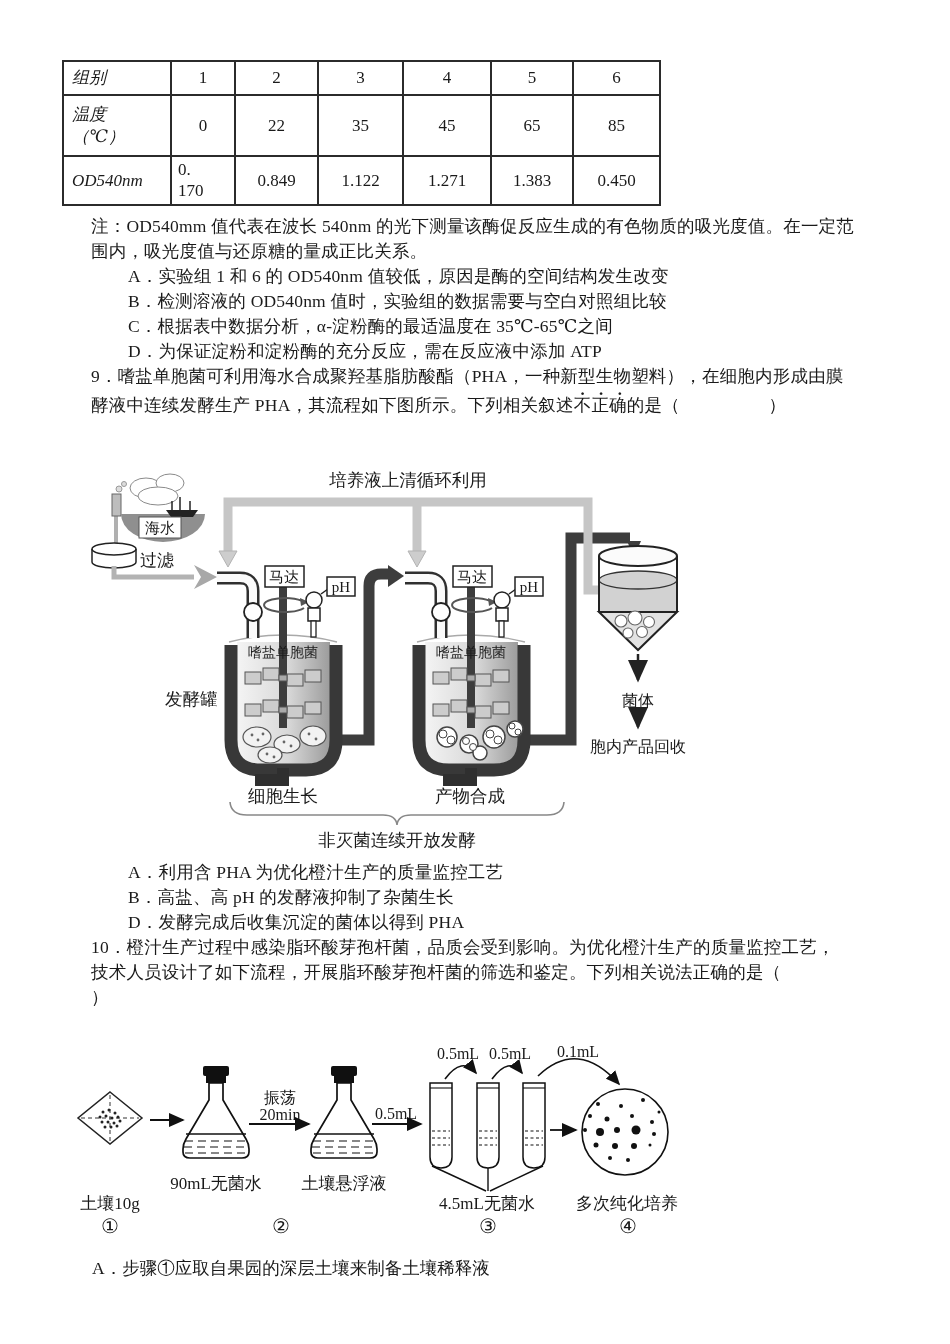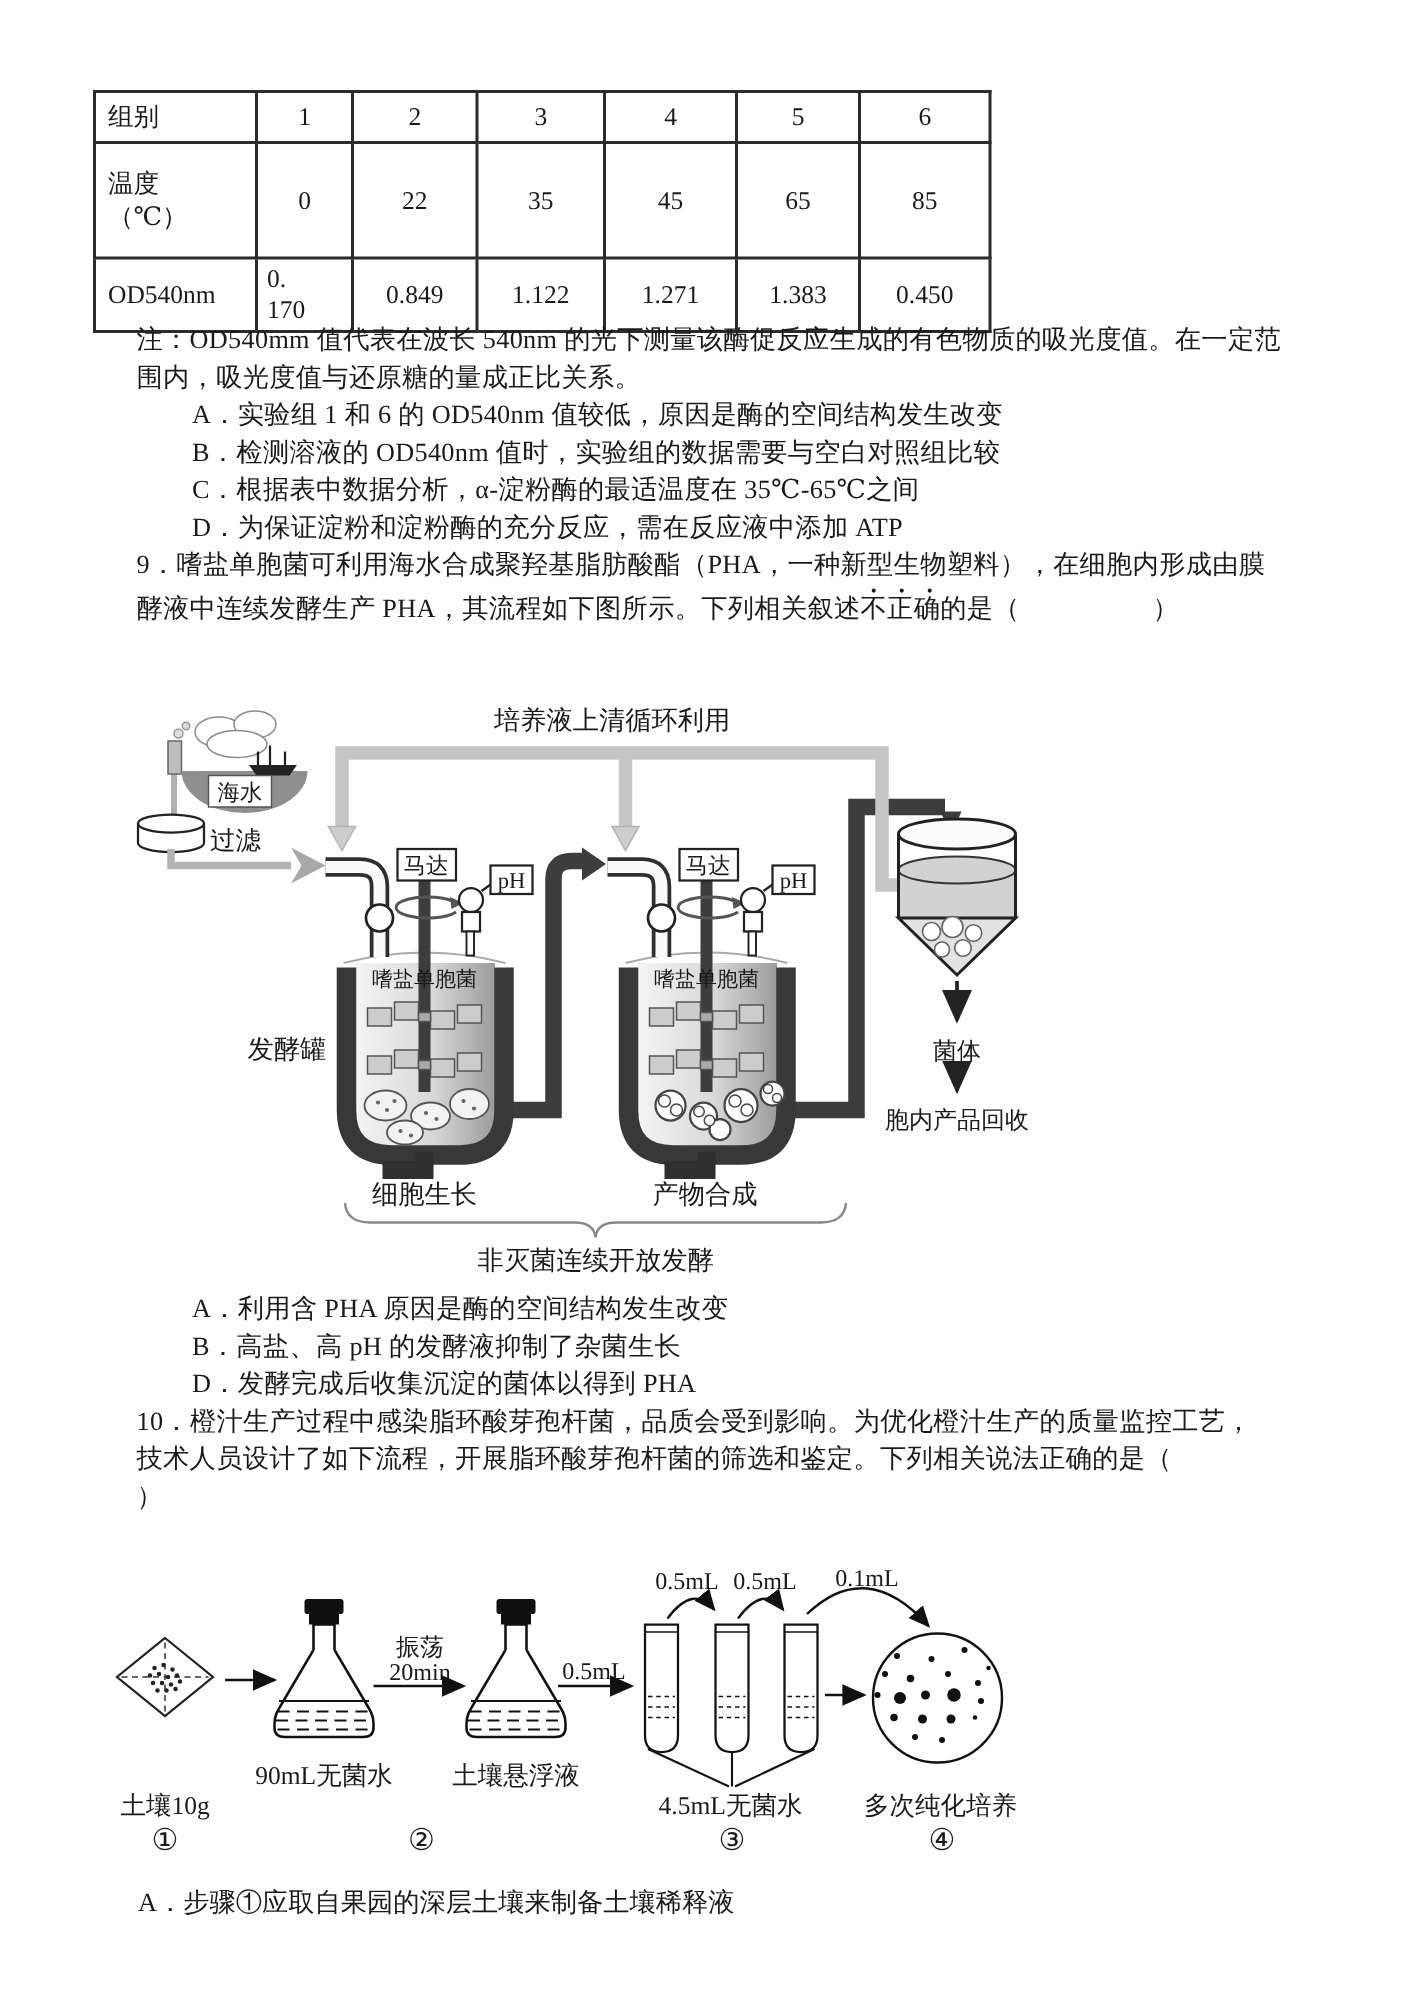--- a/index.html
+++ b/index.html
@@ -2,21 +2,21 @@
 <html><head>
 <meta charset="utf-8">
 <style>
   html,body{margin:0;padding:0;background:#ffffff;}
   .page{position:relative;width:950px;height:1344px;background:#fff;overflow:hidden;
         font-family:"Liberation Serif","DejaVu Serif",serif;color:#1a1a1a;}
   
   table.dtable{position:absolute;left:62px;top:60px;border-collapse:collapse;table-layout:fixed;}
   table.dtable td{border:2px solid #2b2b2b;font-size:17px;text-align:center;vertical-align:middle;
                   white-space:pre-line;padding:2px 3px;line-height:1.25;}
-  table.dtable td.lab{text-align:left;padding-left:8px;}
+  table.dtable td.lab{text-align:left;padding-left:8px;font-style:italic;}
   table.dtable td.wrapleft{text-align:left;padding-left:6px;}
   
   .tblock{position:absolute;left:62px;width:840px;font-size:17.5px;line-height:25px;
           letter-spacing:0.2px;margin-left:29px;}
   .tblock .ln{height:25px;white-space:nowrap;}
   .tblock .opt{padding-left:37px;}
   .tblock .q9l3{margin-top:4px;}
   .emph{position:relative;display:inline-block;}
   .emph::before{content:"···";position:absolute;top:-0.70em;left:6px;letter-spacing:13px;
                 font-weight:bold;font-size:17px;}
@@ -46,21 +46,21 @@
     <tbody>
         <tr style="height:34px">
       <td class="lab">组别</td>
       <td>1</td>
       <td>2</td>
       <td>3</td>
       <td>4</td>
       <td>5</td>
       <td>6</td>
     </tr>
-    <tr style="height:77px">
+    <tr style="height:61px">
       <td class="lab">温度
 （℃）</td>
       <td>0</td>
       <td>22</td>
       <td>35</td>
       <td>45</td>
       <td>65</td>
       <td>85</td>
     </tr>
     <tr style="height:36px">
@@ -272,21 +272,21 @@
     </g>
 
     <text x="165" y="705" font-size="17.5">发酵罐</text>
     <text x="283" y="802" font-size="17.5" text-anchor="middle">细胞生长</text>
     <text x="470" y="802" font-size="17.5" text-anchor="middle">产物合成</text>
     <path d="M230 802 Q231 815 247 815 L383 815 Q396 815 397 825 Q398 815 411 815 L547 815 Q563 815 564 802" fill="none" stroke="#888" stroke-width="1.6"></path>
     <text x="397" y="846" font-size="17.5" text-anchor="middle">非灭菌连续开放发酵</text>
   </svg>
 
   <div class="tblock" style="top:860px">
-    <div class="ln opt">A．利用含 PHA 原因是酶的空间结构发生改变</div>
+    <div class="ln opt">A．利用含 PHA 为优化橙汁生产的质量监控工艺</div>
     <div class="ln opt">B．高盐、高 pH 的发酵液抑制了杂菌生长</div>
     <div class="ln opt">D．发酵完成后收集沉淀的菌体以得到 PHA</div>
     <div class="ln">10．橙汁生产过程中感染脂环酸芽孢杆菌，品质会受到影响。为优化橙汁生产的质量监控工艺，</div>
     <div class="ln">技术人员设计了如下流程，开展脂环酸芽孢杆菌的筛选和鉴定。下列相关说法正确的是（</div>
     <div class="ln">）</div>
   </div>
 
   <svg class="svg2" width="660" height="200" viewBox="58 1040 660 200">
     <defs>
       <marker id="ah2" markerWidth="10" markerHeight="8" refX="8" refY="4" orient="auto">

